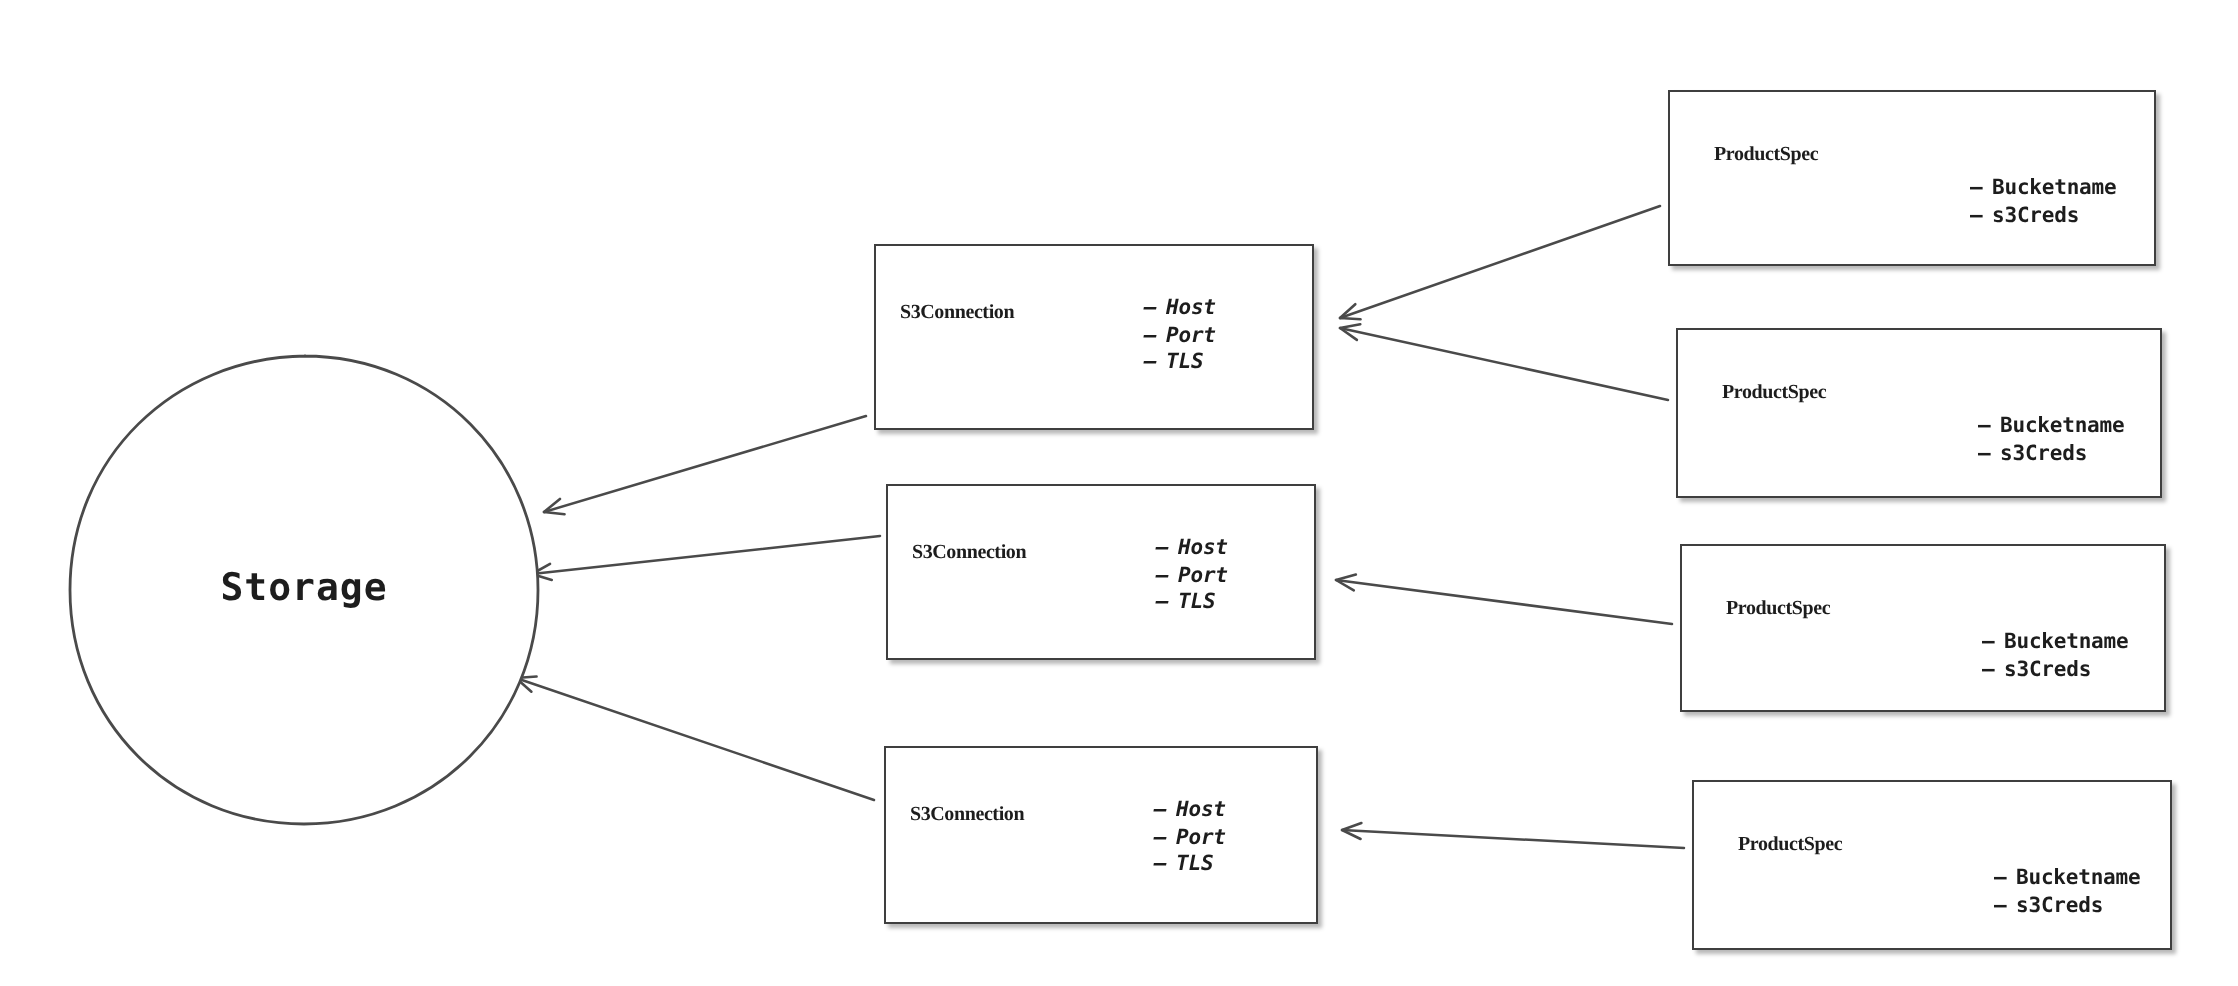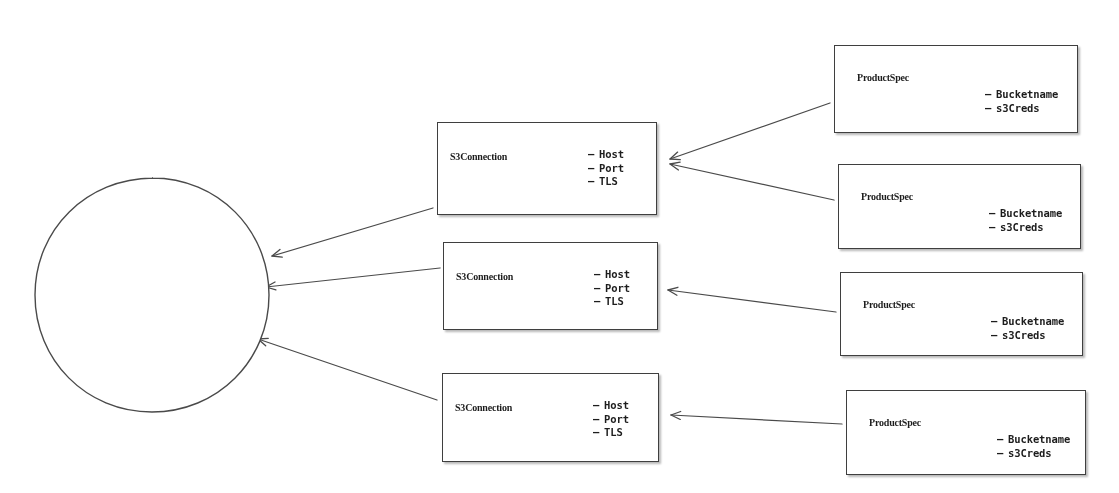--- a/index.html
+++ b/index.html
@@ -64,21 +64,21 @@
     line-height: 13.5px;
     letter-spacing: -0.1px;
   }
   .node-fields li .dash {
     display: inline-block;
     width: 11px;
   }
 
   
   .s3conn .node-title { left: 12px; top: 28px; }
-  .s3conn .node-fields { left: 150px; top: 25px; }
+  .s3conn .node-fields { left: 134px; top: 25px; font-style: italic; }
 
   
   .pspec .node-title { left: 22px; top: 26px; }
   .pspec .node-fields { left: 150px; top: 42px; }
 
   
   .circle-node {
     position: absolute;
   }
   .circle-label {
@@ -119,20 +119,21 @@
 
   <div class="circle-node" style="left:33px; top:176px; width:238px; height:238px;">
     <svg width="238" height="238" viewBox="0 0 238 238">
 
       <path d="M119,2
                C185,2 236,54 236,119
                C236,185 184,236 119,236
                C53,236 2,184 2,119
                C2,53 54,2.5 120,2 Z" fill="#ffffff" stroke="#4a4a4a" stroke-width="1.4" stroke-linecap="round"></path>
     </svg>
+    <div class="circle-label" style="top:107px;">Storage</div>
   </div>
 
   <div class="node-box s3conn" style="left:437px; top:122px; width:220px; height:93px;">
     <div class="node-title">S3Connection</div>
     <ul class="node-fields">
       <li><span class="dash">–</span><span>Host</span></li>
       <li><span class="dash">–</span><span>Port</span></li>
       <li><span class="dash">–</span><span>TLS</span></li>
     </ul>
   </div>

